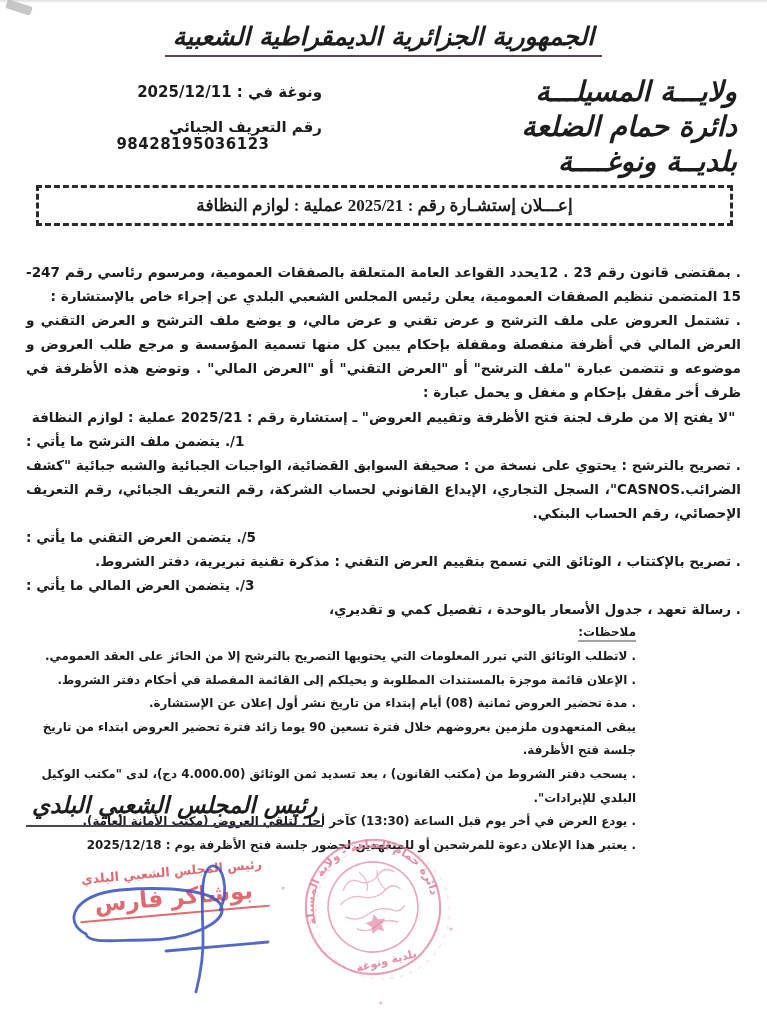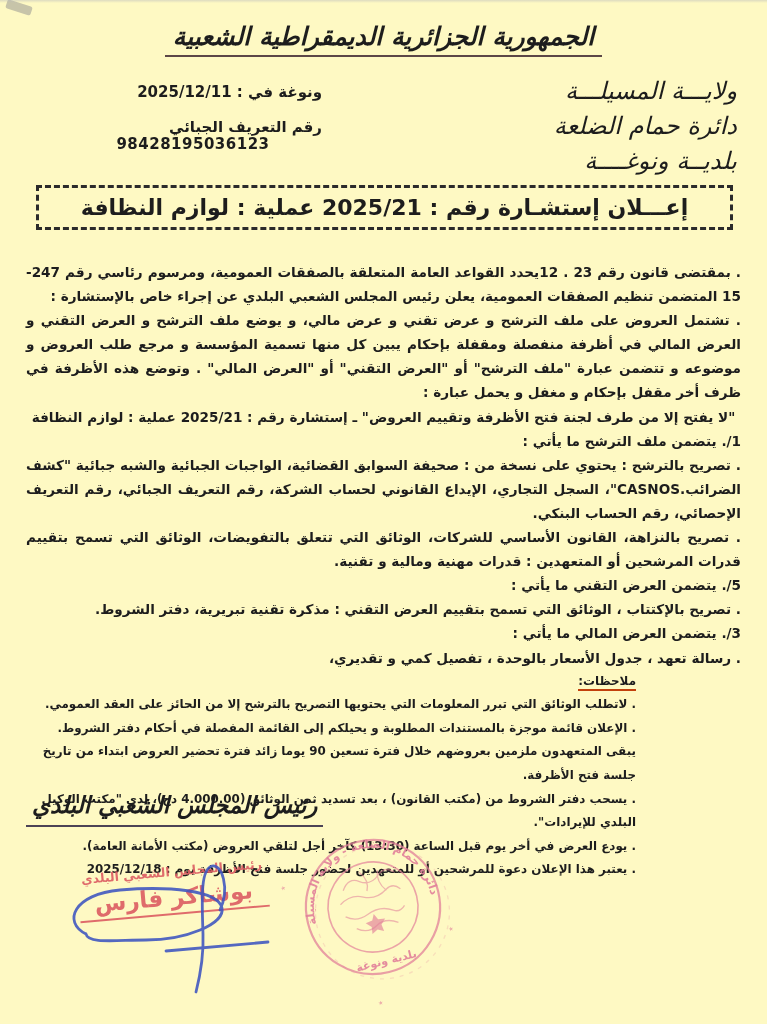--- a/index.html
+++ b/index.html
@@ -1,52 +1,52 @@
 <!DOCTYPE html>
 <html lang="ar" dir="rtl"><head>
 <meta charset="utf-8">
 <style>
   html,body{margin:0;padding:0;background:#d8d8d8;}
   .page{
     position:relative;width:767px;height:1024px;margin:0 auto;
-    background:#fef9c3;overflow:hidden;direction:rtl;
+    background:#ffffff;overflow:hidden;direction:rtl;
     font-family:"DejaVu Sans",sans-serif;color:#1d1d1d;
   }
   .smudge{position:absolute;left:6px;top:3px;width:26px;height:9px;background:#8f8f8f;
           opacity:.5;transform:rotate(18deg);border-radius:2px;}
   .scan-edge{position:absolute;top:0;left:0;right:0;height:3px;
              background:linear-gradient(#bdbdbd,transparent);opacity:.5;}
 
   .republic-title{position:absolute;top:22px;left:0;right:0;text-align:center;}
   .republic-title span{
     font-size:25px;font-weight:700;font-style:italic;
     border-bottom:2.4px solid #5c4747;padding:0 8px 4px;white-space:nowrap;
   }
 
   .hdr-right{position:absolute;top:74px;right:30px;text-align:right;
-             font-size:24px;font-weight:400;font-style:italic;line-height:35px;white-space:nowrap;}
+             font-size:28px;font-weight:700;font-style:italic;line-height:35px;white-space:nowrap;}
 
   .hdr-left{position:absolute;top:84px;left:64px;width:258px;text-align:right;
             font-weight:700;font-size:15px;line-height:17px;}
   .hdr-left .date-line{margin-bottom:18px;}
   .hdr-left .tax-label{padding-left:6px;}
   .hdr-left .tax-value{text-align:center;letter-spacing:.5px;}
 
   .dashed-box{position:absolute;top:185px;left:36px;right:34px;
               border:3px dashed #2b2b2b;padding:7px 6px;text-align:center;}
-  .dashed-box .box-title{font-size:22px;font-weight:700;}
+  .dashed-box .box-title{font-size:17px;font-weight:700;font-family:Liberation Serif, serif;}
 
   .content{position:absolute;top:233px;right:26px;left:26px;
            font-size:13.6px;font-weight:700;line-height:24.1px;text-align:justify;margin-top:27px;}
   .content p{margin:0;}
   .content .center-line{text-align:center;}
-  .content .h-line{text-align:right;}
+  .content .h-line{text-align:left;}
 
   .notes{margin-top:0;margin-right:105px;font-size:11.9px;line-height:23.6px;text-align:right;}
-  .notes-heading span{border-bottom:2px solid #c2410c;padding-bottom:1px;}
+  .notes-heading span{border-bottom:2px solid #a3a3a3;padding-bottom:1px;}
   .notes p{margin:0;}
 
   .sig-title{position:absolute;top:792px;left:26px;white-space:nowrap;
              font-size:23px;font-weight:700;font-style:italic;
              border-bottom:2.5px solid #4c4356;padding:0 6px 7px;}
 
   .name-stamp{position:absolute;left:64px;top:864px;width:218px;text-align:center;
               color:#dd5f64;transform:rotate(-5deg);opacity:.92;}
   .name-stamp .stamp-role{font-size:12.5px;font-weight:700;white-space:nowrap;}
   .name-stamp .stamp-name{display:inline-block;font-size:23px;font-weight:700;margin-top:5px;
@@ -82,32 +82,32 @@
   <div class="dashed-box">
     <div class="box-title">إعـــلان إستشـارة رقم : 2025/21 عملية : لوازم النظافة</div>
   </div>
 
   <div class="content">
     <p class="para">. بمقتضى قانون رقم 23 . 12يحدد القواعد العامة المتعلقة بالصفقات العمومية، ومرسوم رئاسي رقم 247-15 المتضمن تنظيم الصفقات العمومية، يعلن رئيس المجلس الشعبي البلدي عن إجراء خاص بالإستشارة :</p>
     <p class="para">. تشتمل العروض على ملف الترشح و عرض تقني و عرض مالي، و يوضع ملف الترشح و العرض التقني و العرض المالي في أظرفة منفصلة ومقفلة بإحكام يبين كل منها تسمية المؤسسة و مرجع طلب العروض و موضوعه و تتضمن عبارة "ملف الترشح" أو "العرض التقني" أو "العرض المالي" . وتوضع هذه الأظرفة في ظرف أخر مقفل بإحكام و مغفل و يحمل عبارة :</p>
     <p class="center-line">"لا يفتح إلا من طرف لجنة فتح الأظرفة وتقييم العروض" ـ إستشارة رقم : 2025/21 عملية : لوازم النظافة</p>
     <p class="h-line">1/. يتضمن ملف الترشح ما يأتي :</p>
     <p class="para">. تصريح بالترشح : يحتوي على نسخة من : صحيفة السوابق القضائية، الواجبات الجبائية والشبه جبائية "كشف الضرائب.CASNOS"، السجل التجاري، الإيداع القانوني لحساب الشركة، رقم التعريف الجبائي، رقم التعريف الإحصائي، رقم الحساب البنكي.</p>
-    <p class="para">. تصريح بالنزاهة، القانون الأساسي للشركات، الوثائق التي تتعلق بالتفويضات، الوثائق التي تسمح بتقييم قدرات المرشحين أو المتعهدين : قدرات مهنية ومالية و تقنية.</p>
     <p class="h-line">5/. يتضمن العرض التقني ما يأتي :</p>
     <p class="para">. تصريح بالإكتتاب ، الوثائق التي تسمح بتقييم العرض التقني : مذكرة تقنية تبريرية، دفتر الشروط.</p>
     <p class="h-line">3/. يتضمن العرض المالي ما يأتي :</p>
     <p class="para">. رسالة تعهد ، جدول الأسعار بالوحدة ، تفصيل كمي و تقديري،</p>
 
     <div class="notes">
       <div class="notes-heading">
         <span>ملاحظات:</span>
       </div>
       <p>. لاتطلب الوثائق التي تبرر المعلومات التي يحتويها التصريح بالترشح إلا من الحائز على العقد العمومي.</p>
       <p>. الإعلان قائمة موجزة بالمستندات المطلوبة و يحيلكم إلى القائمة المفصلة في أحكام دفتر الشروط.</p>
+      <p>. مدة تحضير العروض ثمانية (08) أيام إبتداء من تاريخ نشر أول إعلان عن الإستشارة.</p>
       <p>يبقى المتعهدون ملزمين بعروضهم خلال فترة تسعين 90 يوما زائد فترة تحضير العروض ابتداء من تاريخ جلسة فتح الأظرفة.</p>
       <p>. يسحب دفتر الشروط من (مكتب القانون) ، بعد تسديد ثمن الوثائق (4.000.00 دج)، لدى "مكتب الوكيل البلدي للإيرادات".</p>
       <p>. يودع العرض في أخر يوم قبل الساعة (13:30) كآخر أجل لتلقي العروض (مكتب الأمانة العامة).</p>
       <p>. يعتبر هذا الإعلان دعوة للمرشحين أو للمتعهدين لحضور جلسة فتح الأظرفة يوم : 2025/12/18</p>
     </div>
   </div>
 
   <div class="sig-title">رئيس المجلس الشعبي البلدي</div>
 
   <div class="name-stamp">

